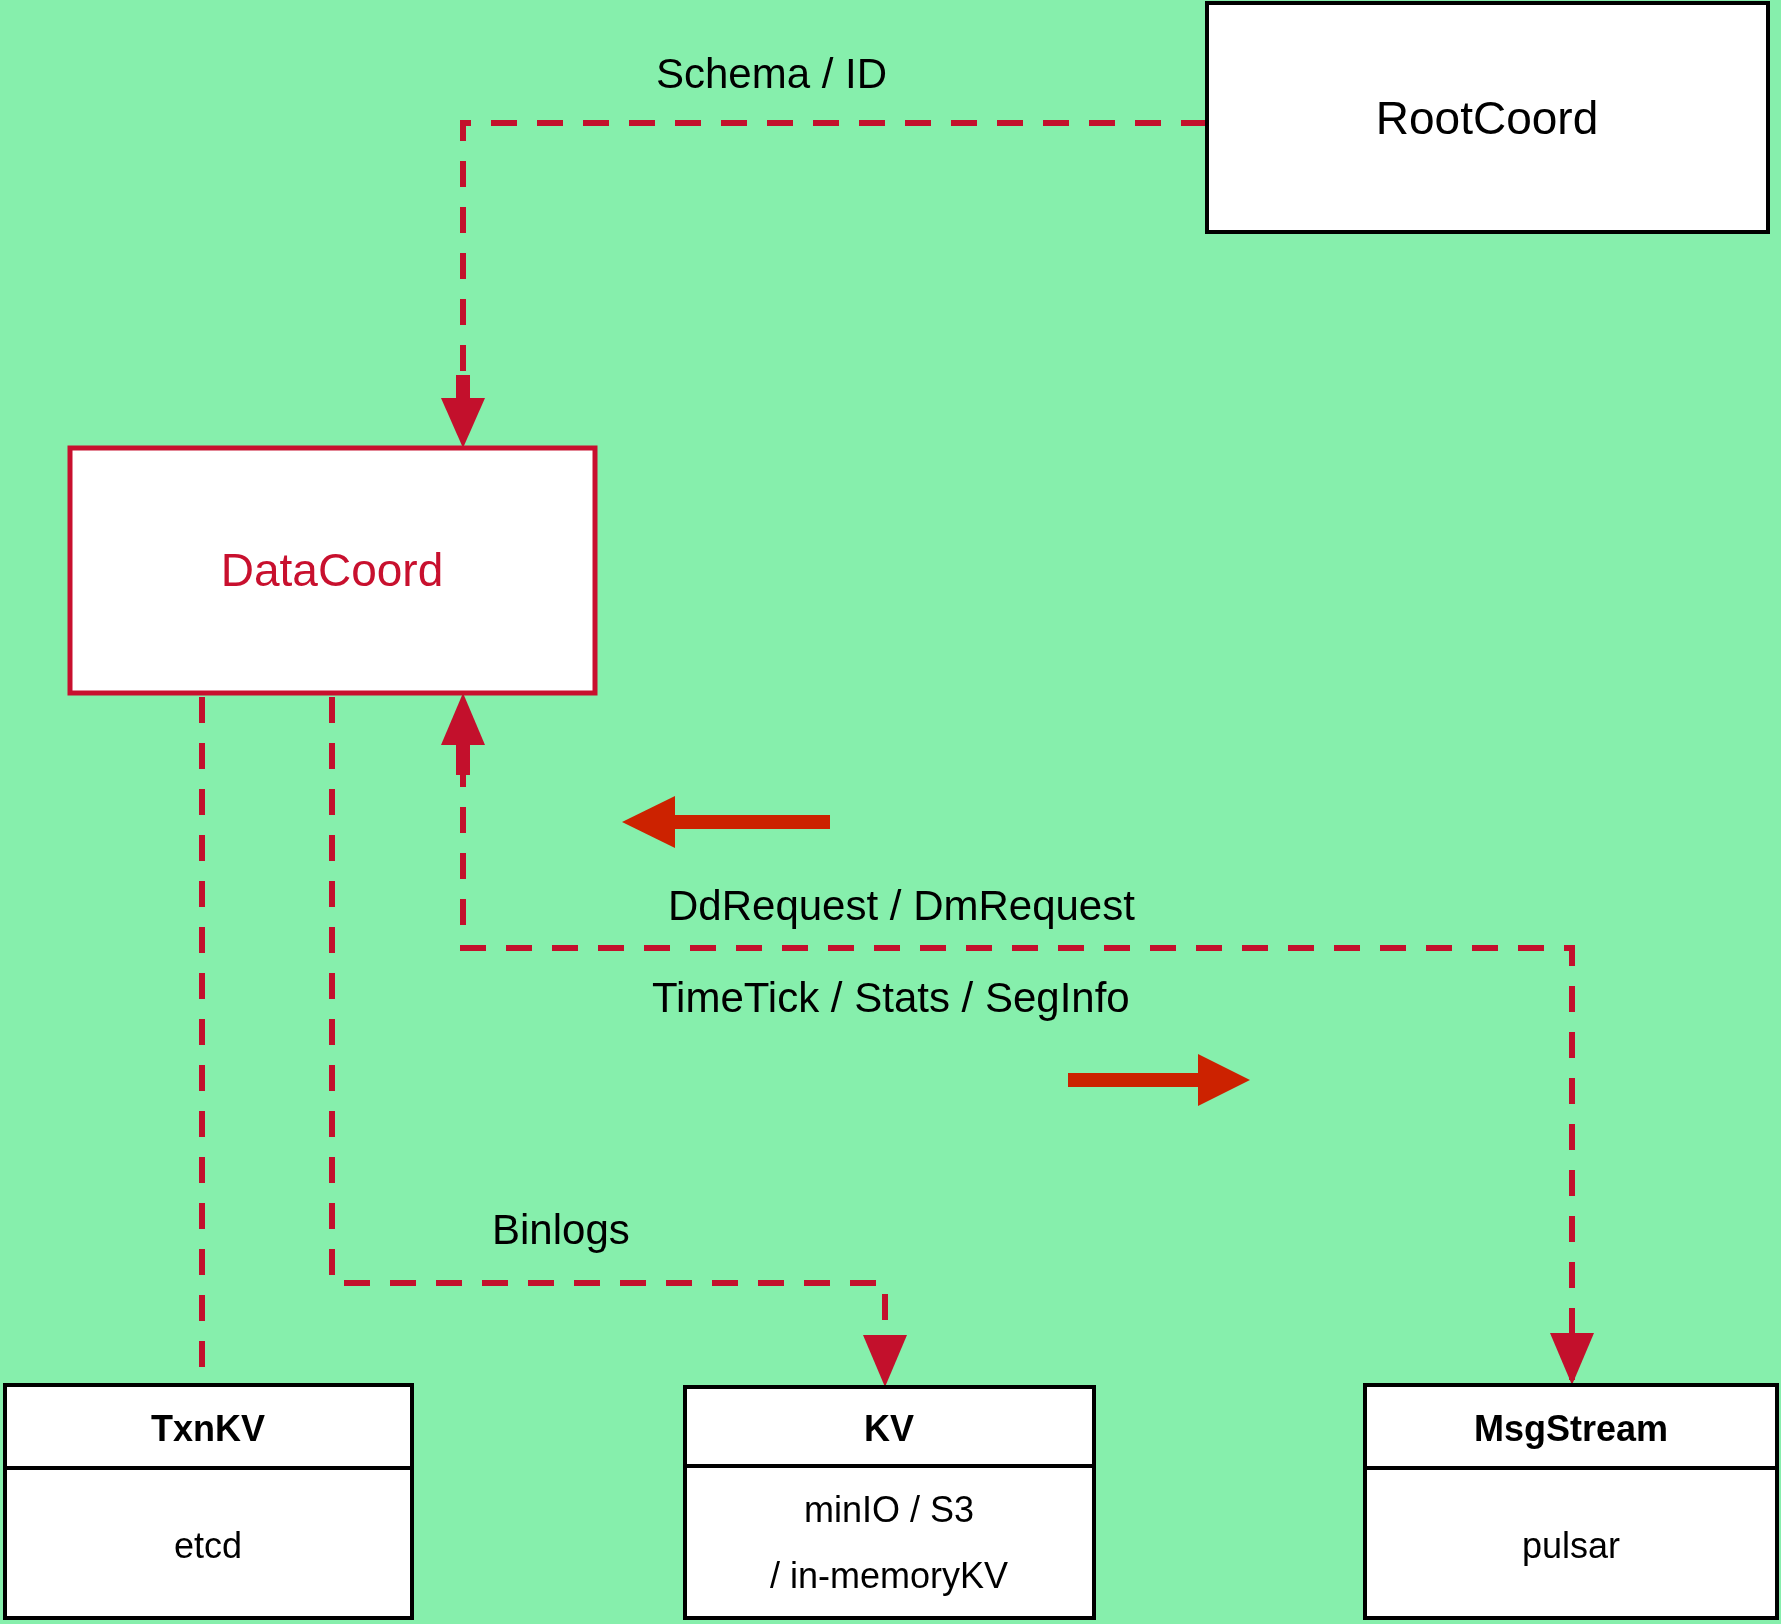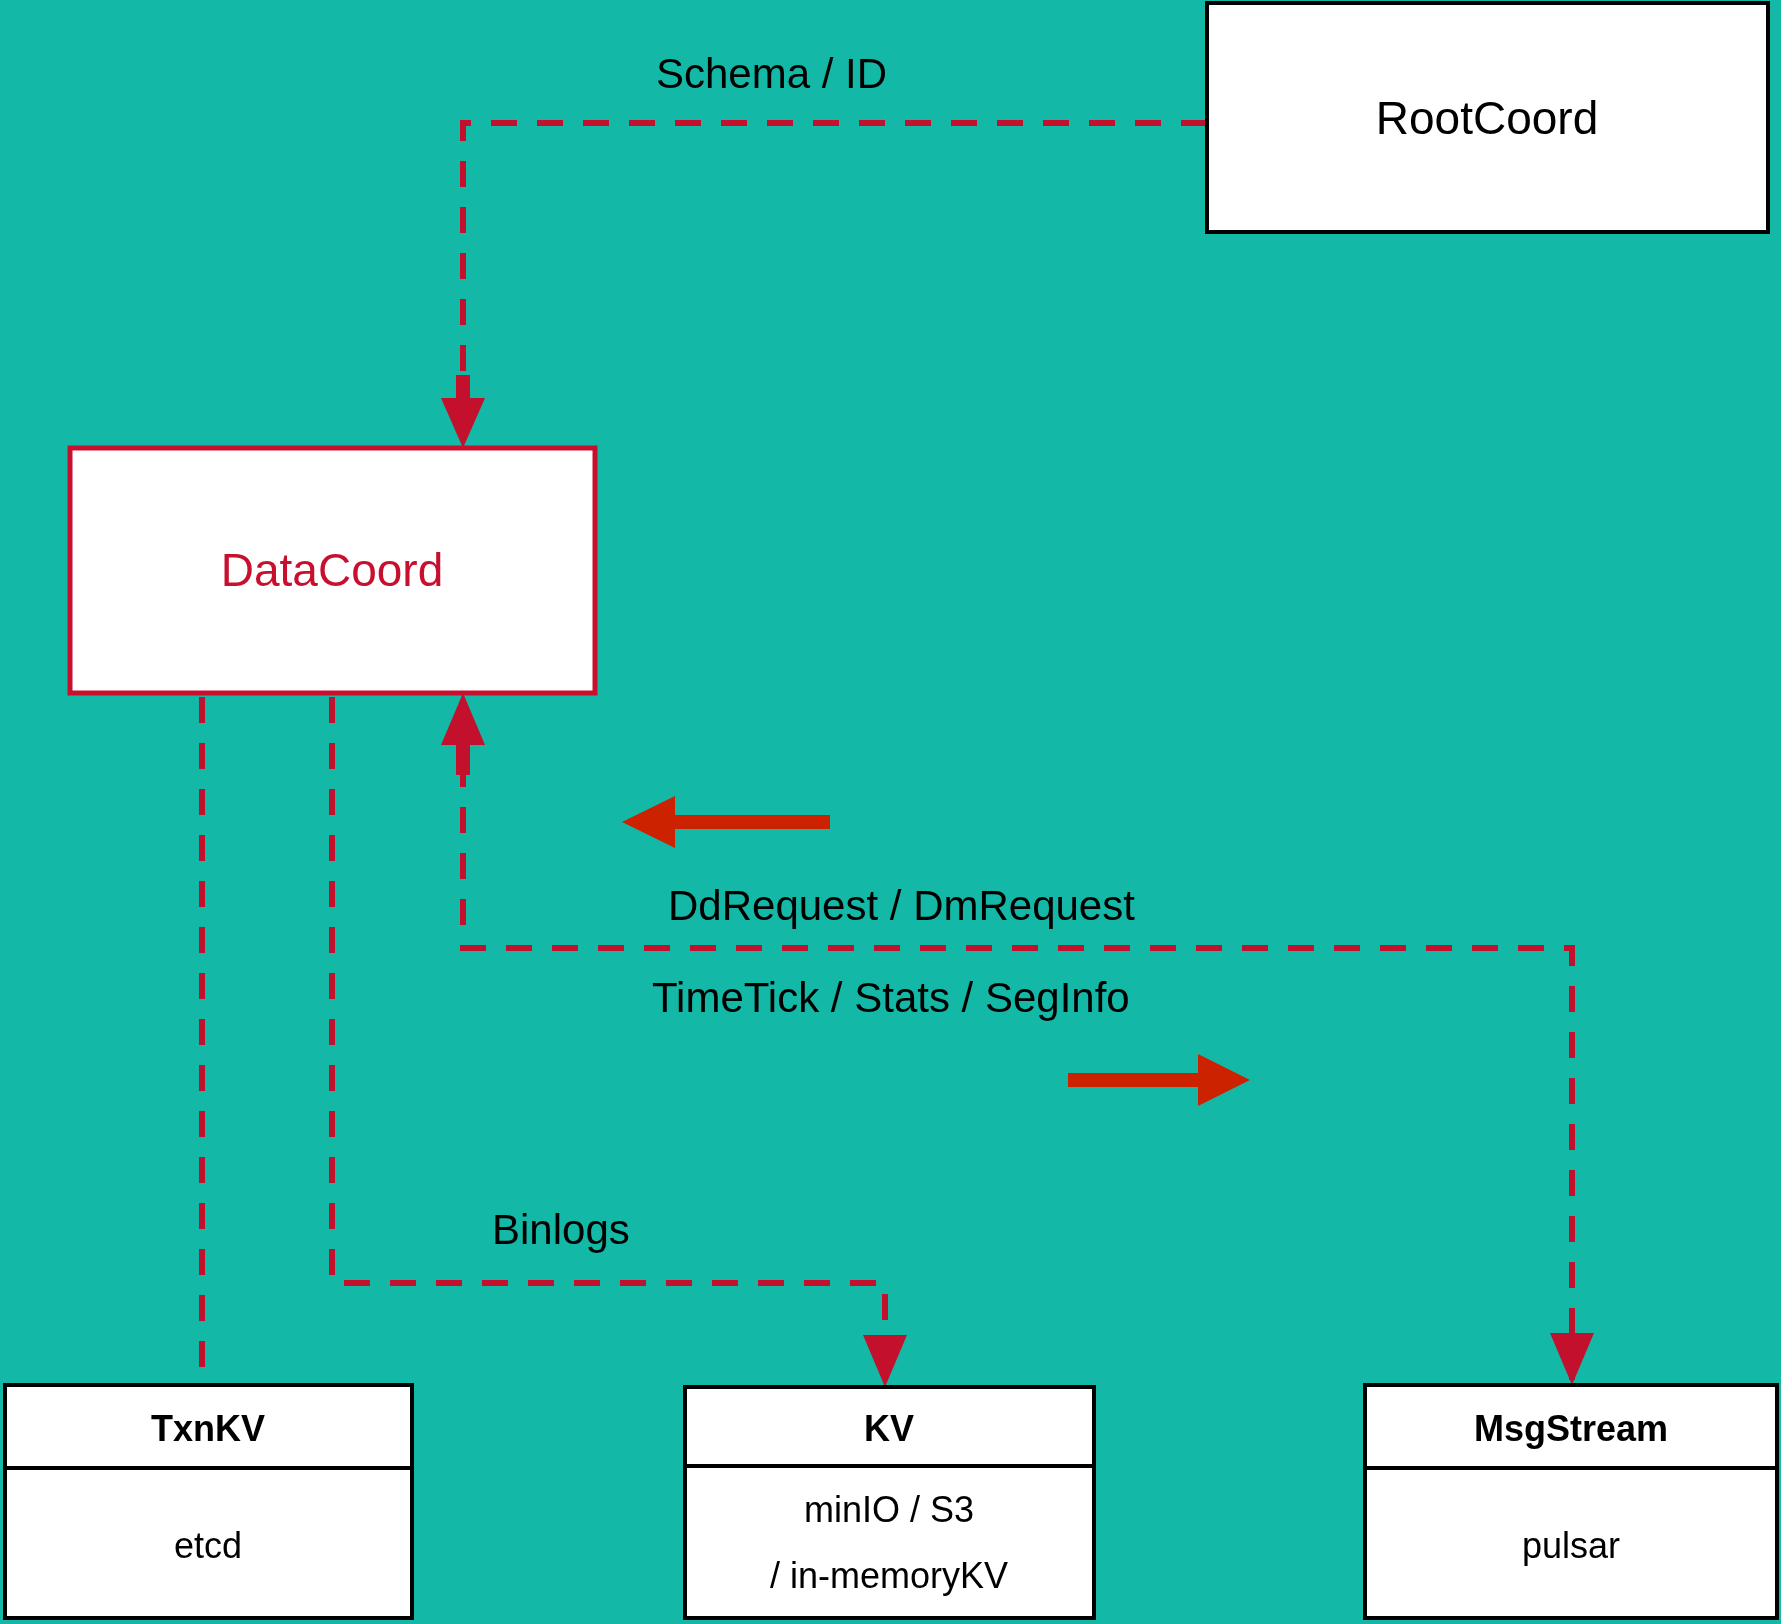--- a/index.html
+++ b/index.html
@@ -7,21 +7,21 @@
     padding: 0;
     background: #ffffff;
   }
   body {
     font-family: "Liberation Sans", sans-serif;
   }
   #diagram-root {
     position: relative;
     width: 1781px;
     height: 1624px;
-    background: #14b8a6;
+    background: #86efac;
     overflow: hidden;
   }
   svg#diagram-svg {
     position: absolute;
     top: 0;
     left: 0;
     width: 1781px;
     height: 1624px;
     display: block;
   }

